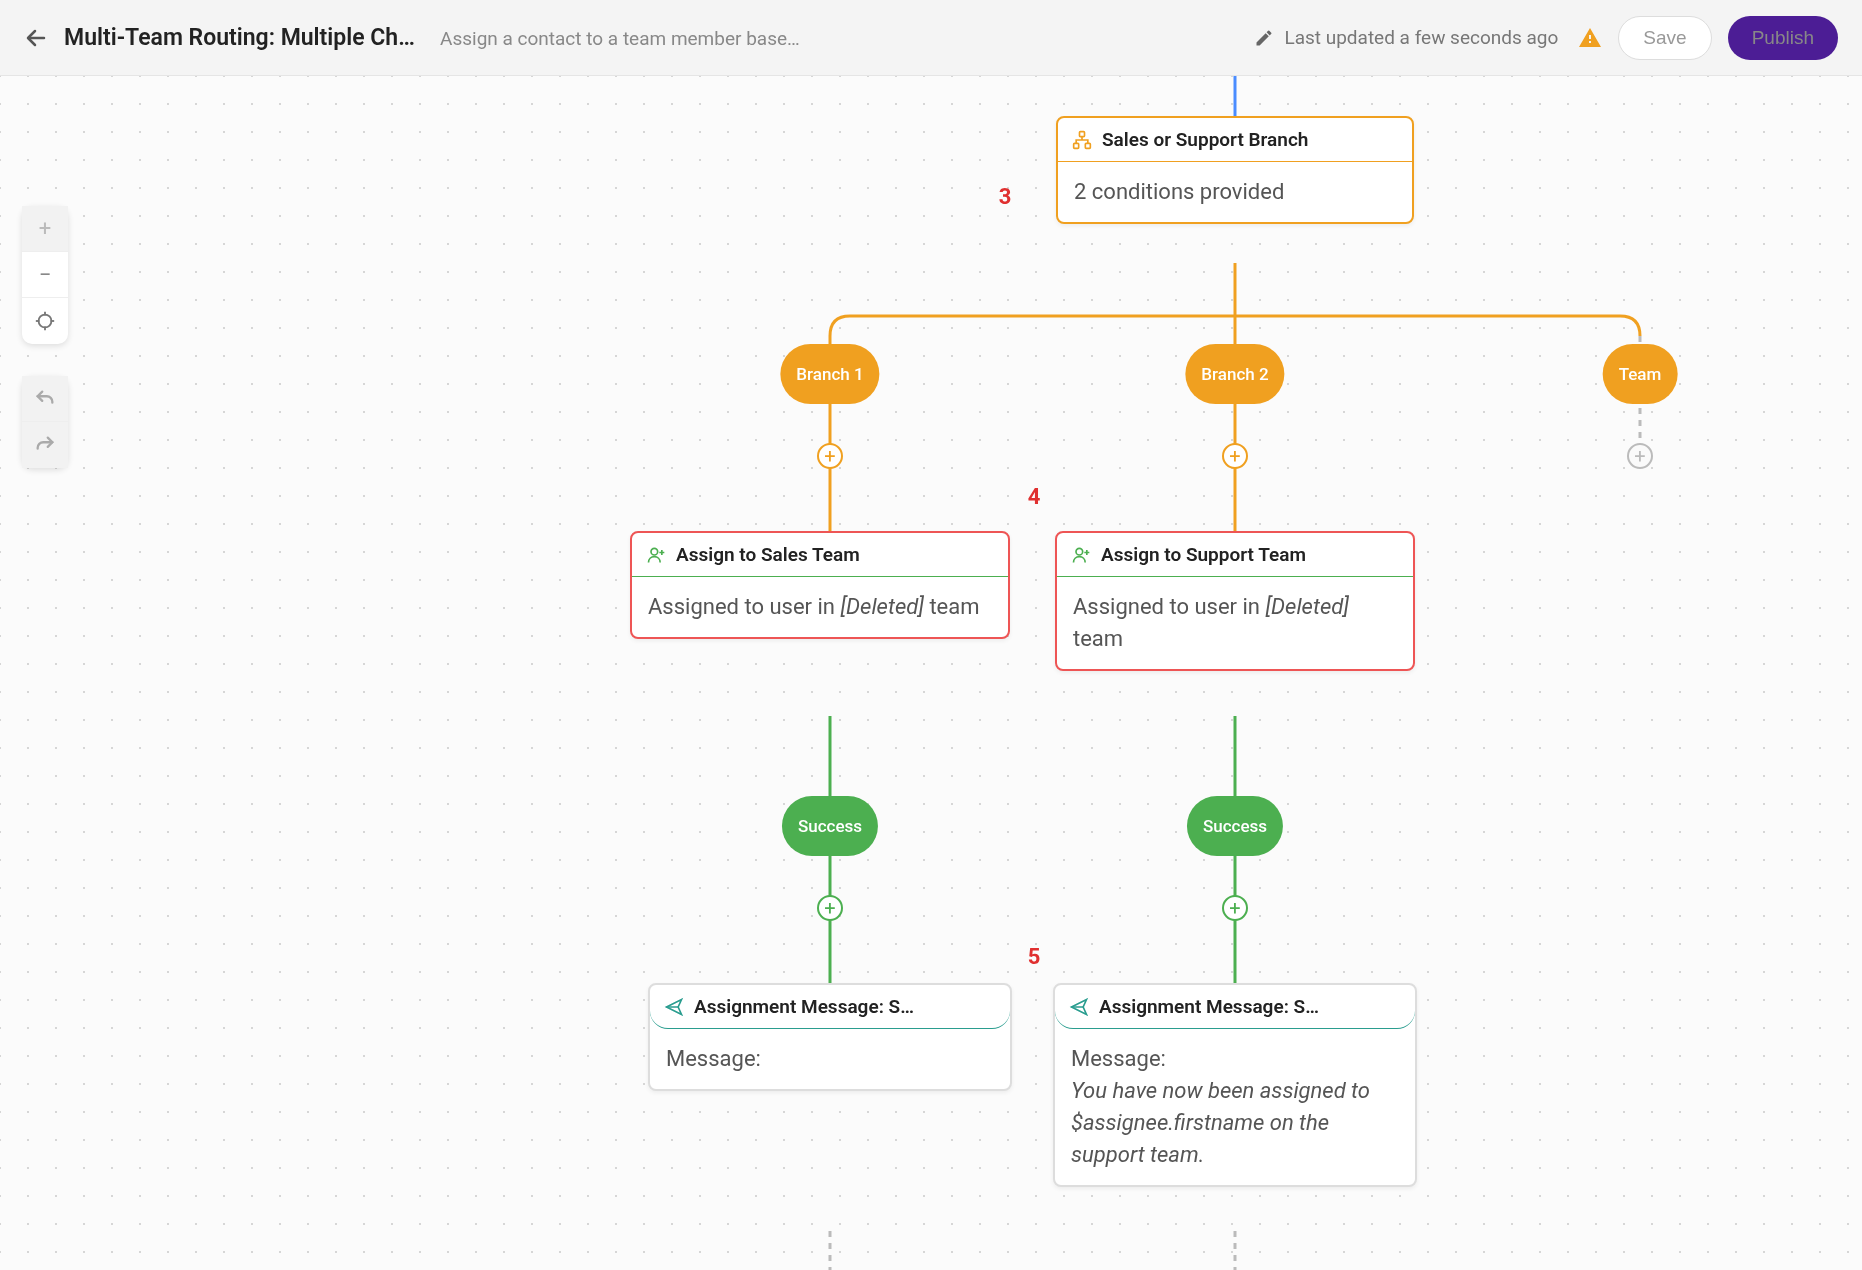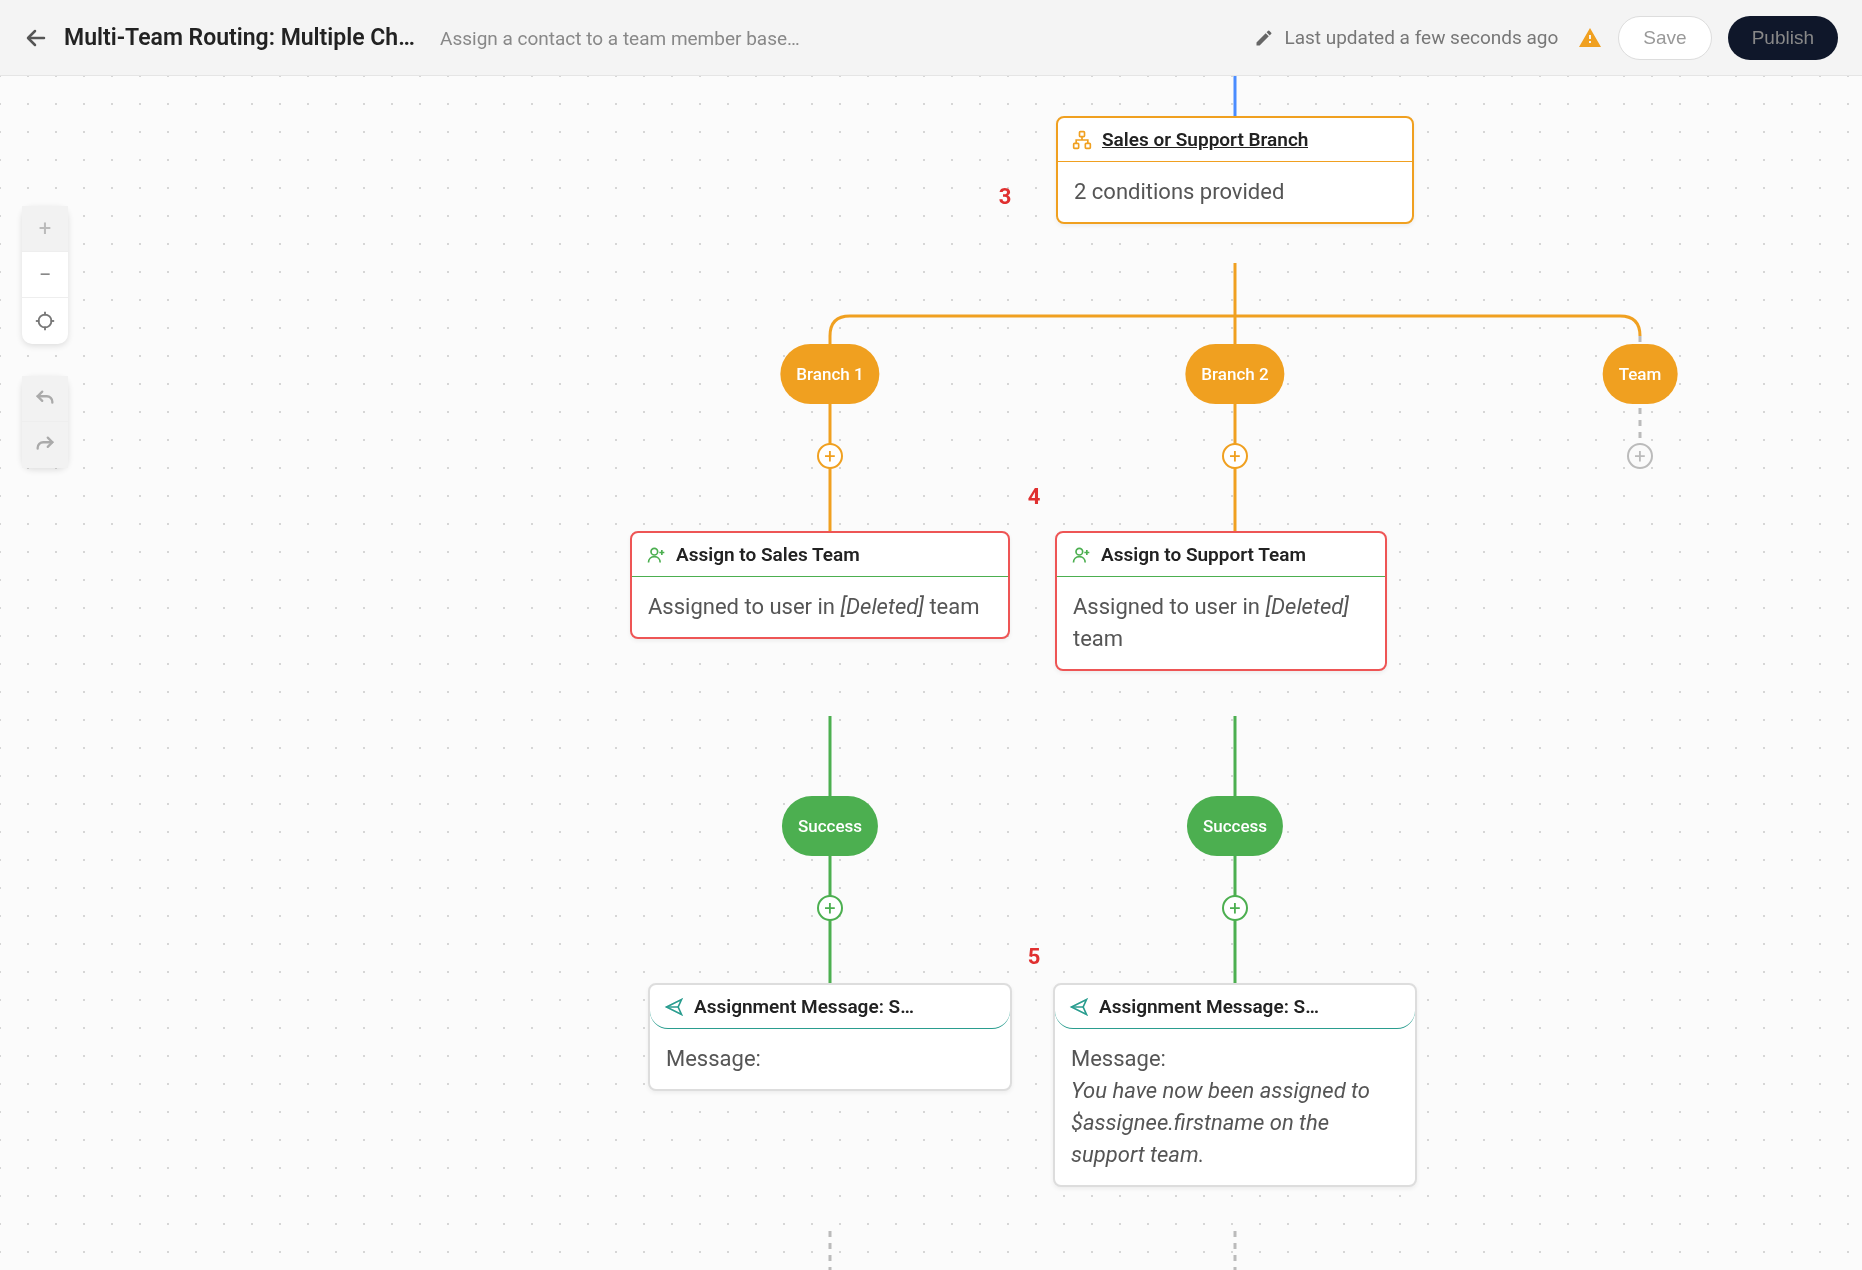--- a/index.html
+++ b/index.html
@@ -35,21 +35,21 @@
   }
   .header-spacer { flex: 1; }
   .last-updated { display: flex; align-items: center; gap: 10px; color: #777; font-size: 19px; }
   .warn-icon { color: #f0a020; margin-left: 10px; }
   .btn {
     height: 44px; padding: 0 24px; border-radius: 22px; border: none;
     font-size: 19px; font-weight: 500; cursor: pointer;
     display: inline-flex; align-items: center; justify-content: center;
   }
   .btn-save { background: #fff; color: #999; border: 1px solid #ddd; }
-  .btn-publish { background: #0f172a; color: #888; }
+  .btn-publish { background: #4c1d95; color: #888; }
 
   
   .canvas-wrap {
     position: relative;
     width: 100%;
     height: calc(100% - 76px);
     background: #fbfbfb;
     overflow: hidden;
   }
   .canvas-dots {
@@ -103,21 +103,21 @@
   .node-body {
     padding: 14px 16px;
     font-size: 22px; color: #555;
     line-height: 1.45;
   }
   .node-body em { font-style: italic; }
   .node .icon { width: 20px; height: 20px; flex-shrink: 0; }
   .node-title { white-space: nowrap; overflow: hidden; text-overflow: ellipsis; }
 
   .node.branch { border-color: #f0a020; }
-  .node.branch .node-header { border-color: #f0a020; text-decoration: underline; }
+  .node.branch .node-header { border-color: #f0a020; }
   .node.assign { border-color: #e55; }
   .node.assign .node-header { border-color: #4caf50; }
   .node.message { border-color: #ddd; }
   .node.message .node-header { border-color: #2a9d8f; border-radius: 18px; }
 
   
   .pill {
     position: absolute;
     padding: 20px 16px;
     border-radius: 999px;
@@ -269,21 +269,21 @@
             <line x1="19" y1="6" x2="19" y2="12"></line>
             <line x1="16" y1="9" x2="22" y2="9"></line>
           </svg>
         <span class="node-title">Assign to Sales Team</span>
       </div>
       <div class="node-body">
         <span>Assigned to user in </span><em>[Deleted]</em><span> team</span>
       </div>
     </div>
 
-    <div class="node assign" style="left:1055px; top:455px; width:332px;">
+    <div class="node assign" style="left:1055px; top:455px; width:360px;">
       <div class="node-header">
         <svg class="icon" viewBox="0 0 24 24" fill="none" stroke="#4caf50" stroke-width="2">
             <circle cx="10" cy="8" r="4"></circle>
             <path d="M3 21c0-4 3-7 7-7s7 3 7 7"></path>
             <line x1="19" y1="6" x2="19" y2="12"></line>
             <line x1="16" y1="9" x2="22" y2="9"></line>
           </svg>
         <span class="node-title">Assign to Support Team</span>
       </div>
       <div class="node-body">

